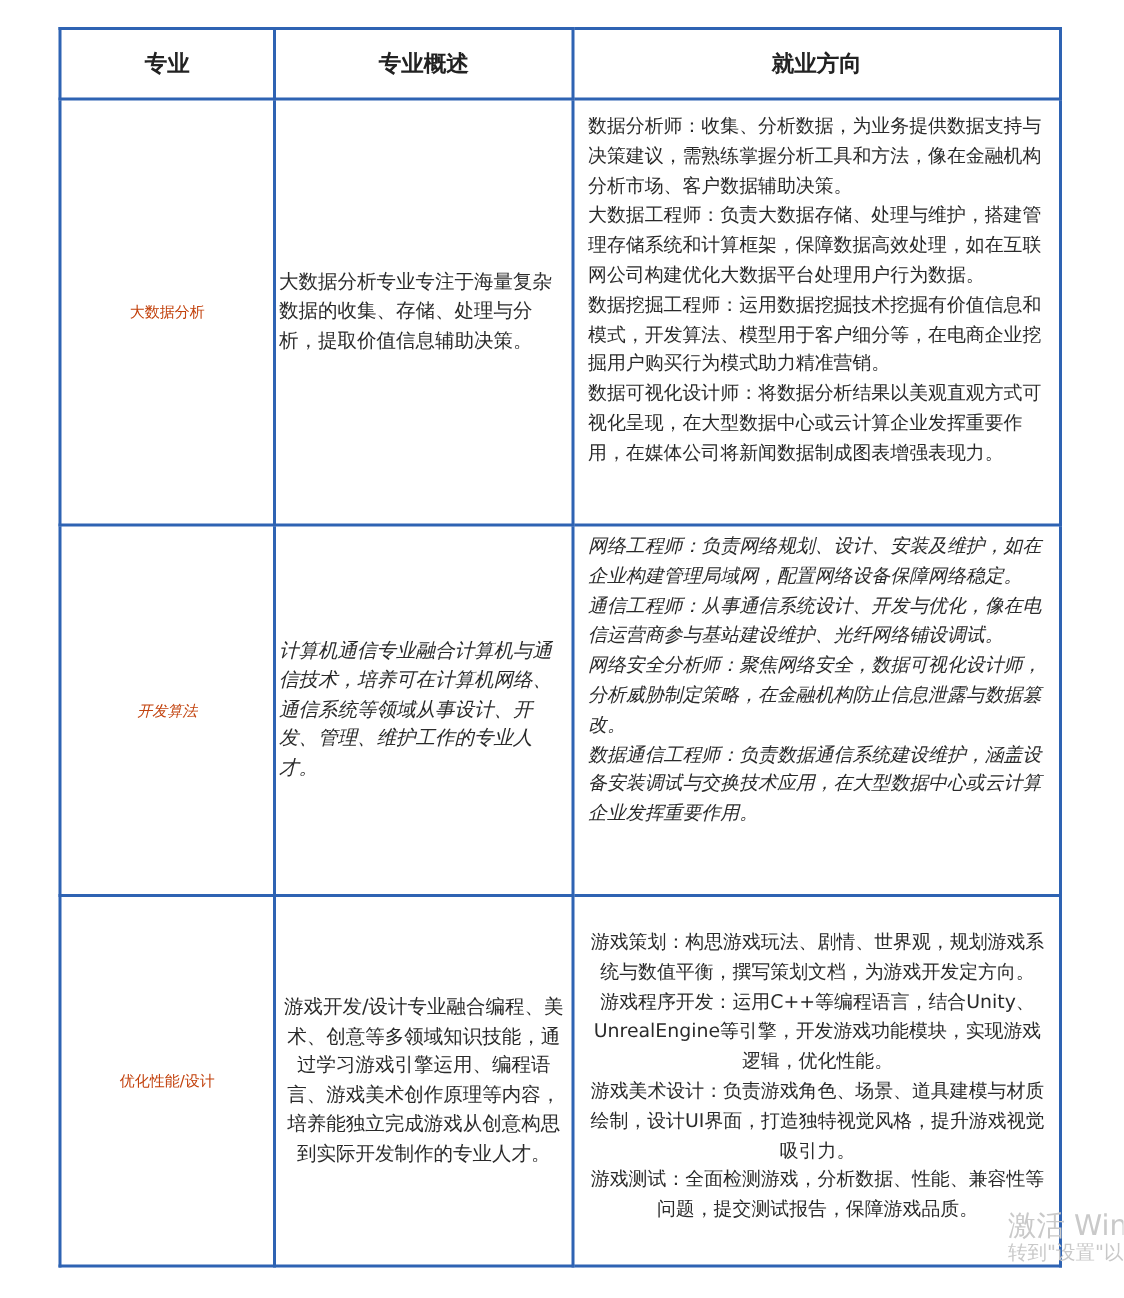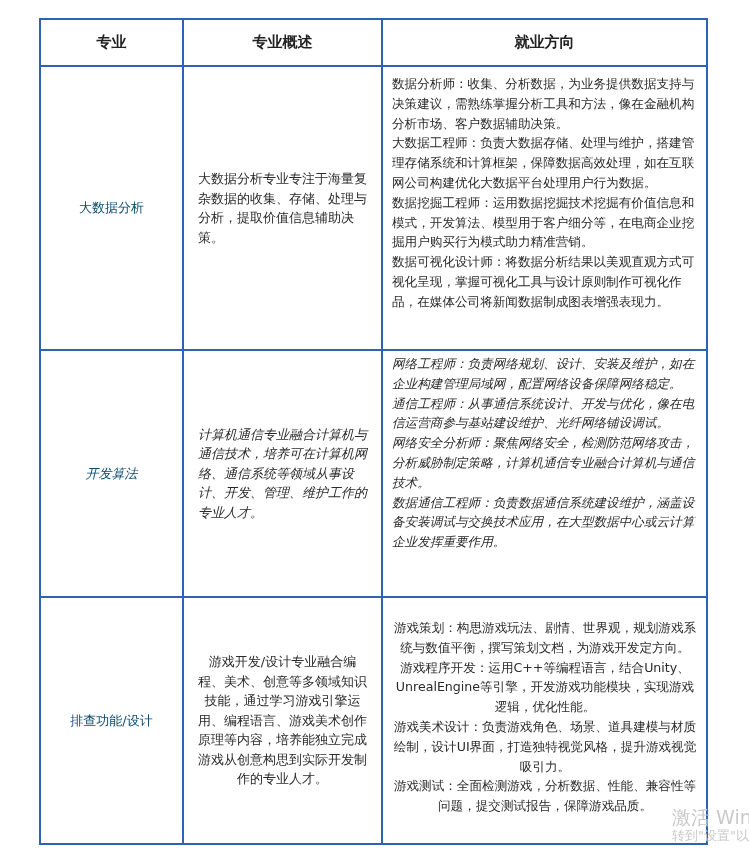--- a/index.html
+++ b/index.html
@@ -31,27 +31,27 @@
     th {
       height: 45px;
       font-size: 15px;
       font-weight: bold;
       color: #222;
       text-align: center;
       margin-top: 44px;
     }
     td.major-name {
       text-align: center;
-      font-size: 13px;
-      color: #0c4a6e;
+      font-size: 10px;
+      color: #c2410c;
     }
     td.overview {
       font-size: 13px;
       line-height: 19.5px;
-      padding: 0 14px !important;
+      padding: 0 2px !important;
       color: #2a2a2a;
     }
     td.careers {
       font-size: 12.6px;
       line-height: 19.8px;
       padding: 0 8px 0 9px !important;
       color: #2a2a2a;
       vertical-align: top !important;
     }
     .career-item {
@@ -97,38 +97,38 @@
   </thead>
   <tbody>
     <tr class="r1">
       <td class="major-name">大数据分析</td>
       <td class="overview">大数据分析专业专注于海量复杂数据的收集、存储、处理与分析，提取价值信息辅助决策。</td>
       <td class="careers">
         <div class="careers-wrap" style="padding-top:7px">
           <p class="career-item">数据分析师：收集、分析数据，为业务提供数据支持与决策建议，需熟练掌握分析工具和方法，像在金融机构分析市场、客户数据辅助决策。</p>
           <p class="career-item">大数据工程师：负责大数据存储、处理与维护，搭建管理存储系统和计算框架，保障数据高效处理，如在互联网公司构建优化大数据平台处理用户行为数据。</p>
           <p class="career-item">数据挖掘工程师：运用数据挖掘技术挖掘有价值信息和模式，开发算法、模型用于客户细分等，在电商企业挖掘用户购买行为模式助力精准营销。</p>
-          <p class="career-item">数据可视化设计师：将数据分析结果以美观直观方式可视化呈现，掌握可视化工具与设计原则制作可视化作品，在媒体公司将新闻数据制成图表增强表现力。</p>
+          <p class="career-item">数据可视化设计师：将数据分析结果以美观直观方式可视化呈现，在大型数据中心或云计算企业发挥重要作用，在媒体公司将新闻数据制成图表增强表现力。</p>
         </div>
       </td>
     </tr>
     <tr class="r2">
       <td class="major-name">开发算法</td>
       <td class="overview">计算机通信专业融合计算机与通信技术，培养可在计算机网络、通信系统等领域从事设计、开发、管理、维护工作的专业人才。</td>
       <td class="careers">
         <div class="careers-wrap" style="padding-top:3px">
           <p class="career-item">网络工程师：负责网络规划、设计、安装及维护，如在企业构建管理局域网，配置网络设备保障网络稳定。</p>
           <p class="career-item">通信工程师：从事通信系统设计、开发与优化，像在电信运营商参与基站建设维护、光纤网络铺设调试。</p>
-          <p class="career-item">网络安全分析师：聚焦网络安全，检测防范网络攻击，分析威胁制定策略，计算机通信专业融合计算机与通信技术。</p>
+          <p class="career-item">网络安全分析师：聚焦网络安全，数据可视化设计师，分析威胁制定策略，在金融机构防止信息泄露与数据篡改。</p>
           <p class="career-item">数据通信工程师：负责数据通信系统建设维护，涵盖设备安装调试与交换技术应用，在大型数据中心或云计算企业发挥重要作用。</p>
         </div>
       </td>
     </tr>
     <tr class="r3">
-      <td class="major-name">排查功能/设计</td>
+      <td class="major-name">优化性能/设计</td>
       <td class="overview">游戏开发/设计专业融合编程、美术、创意等多领域知识技能，通过学习游戏引擎运用、编程语言、游戏美术创作原理等内容，培养能独立完成游戏从创意构思到实际开发制作的专业人才。</td>
       <td class="careers">
         <div class="careers-wrap">
           <p class="career-item">游戏策划：构思游戏玩法、剧情、世界观，规划游戏系统与数值平衡，撰写策划文档，为游戏开发定方向。</p>
           <p class="career-item">游戏程序开发：运用C++等编程语言，结合Unity、UnrealEngine等引擎，开发游戏功能模块，实现游戏逻辑，优化性能。</p>
           <p class="career-item">游戏美术设计：负责游戏角色、场景、道具建模与材质绘制，设计UI界面，打造独特视觉风格，提升游戏视觉吸引力。</p>
           <p class="career-item">游戏测试：全面检测游戏，分析数据、性能、兼容性等问题，提交测试报告，保障游戏品质。</p>
         </div>
       </td>
     </tr>

